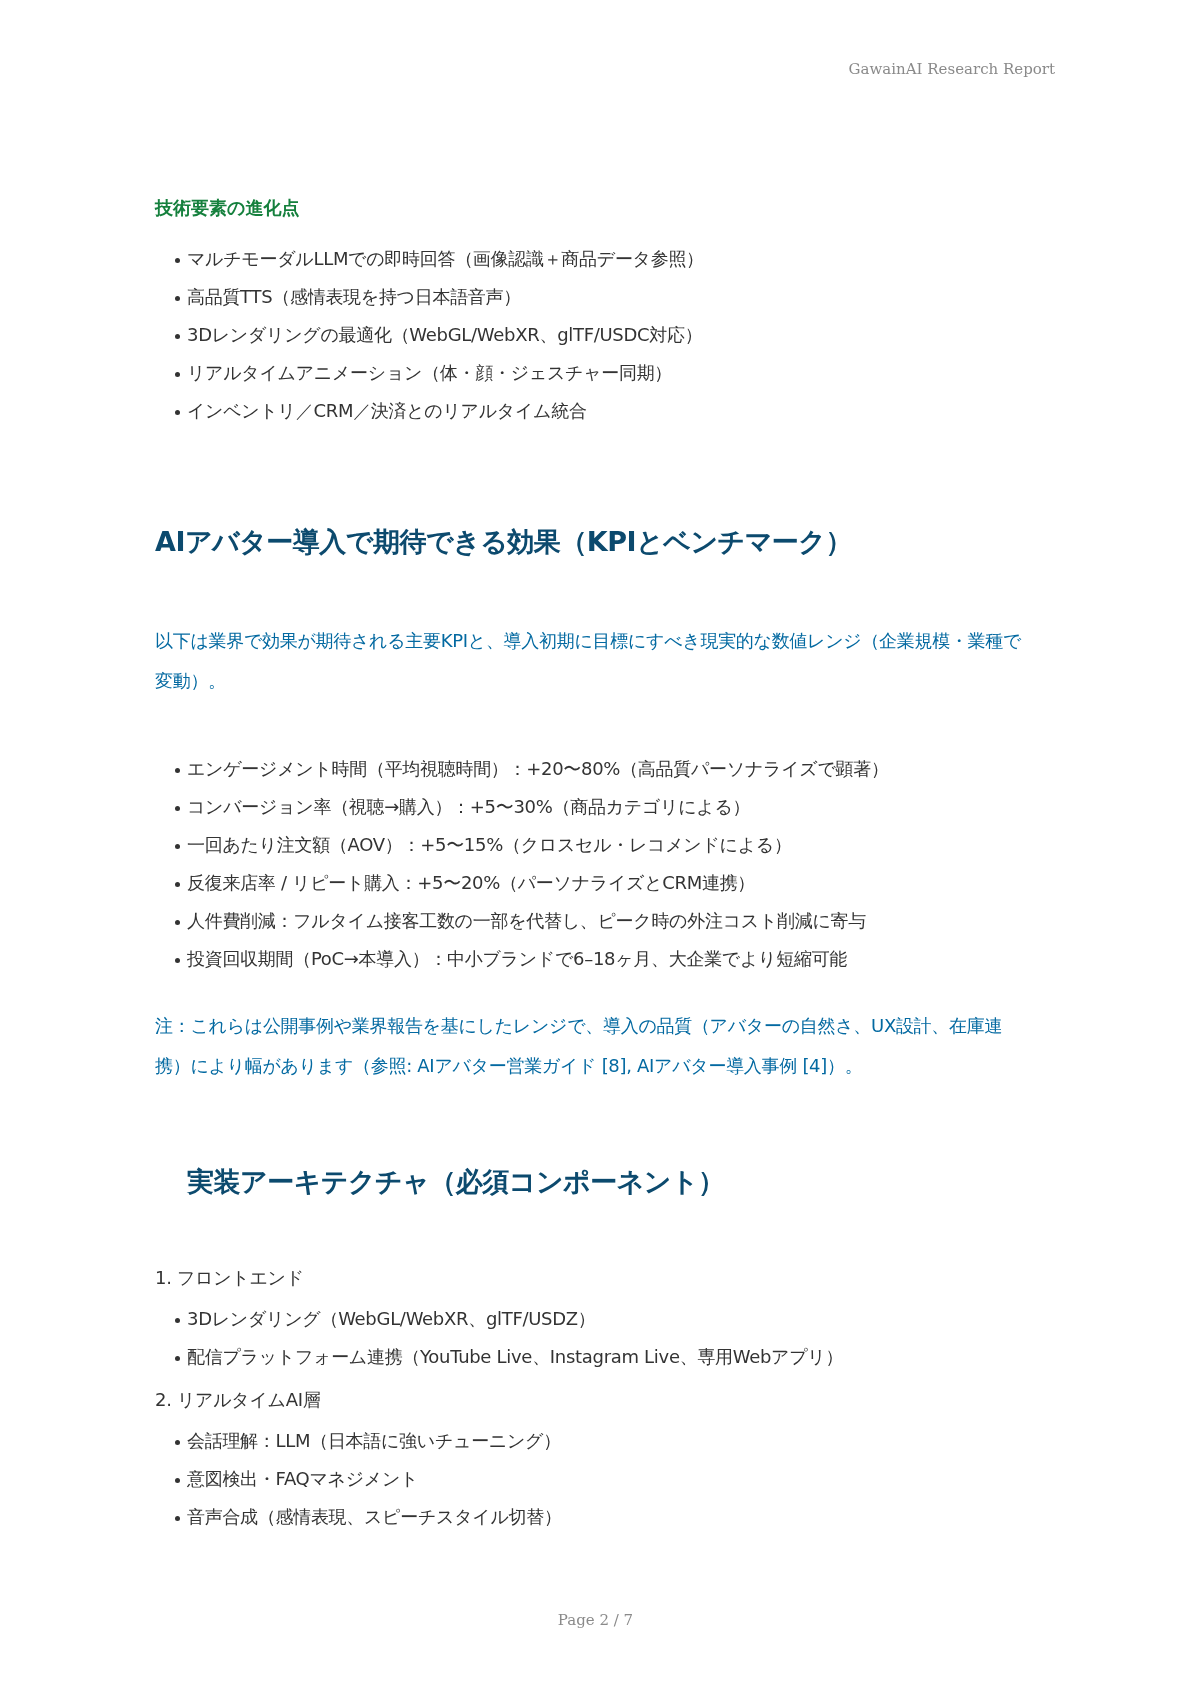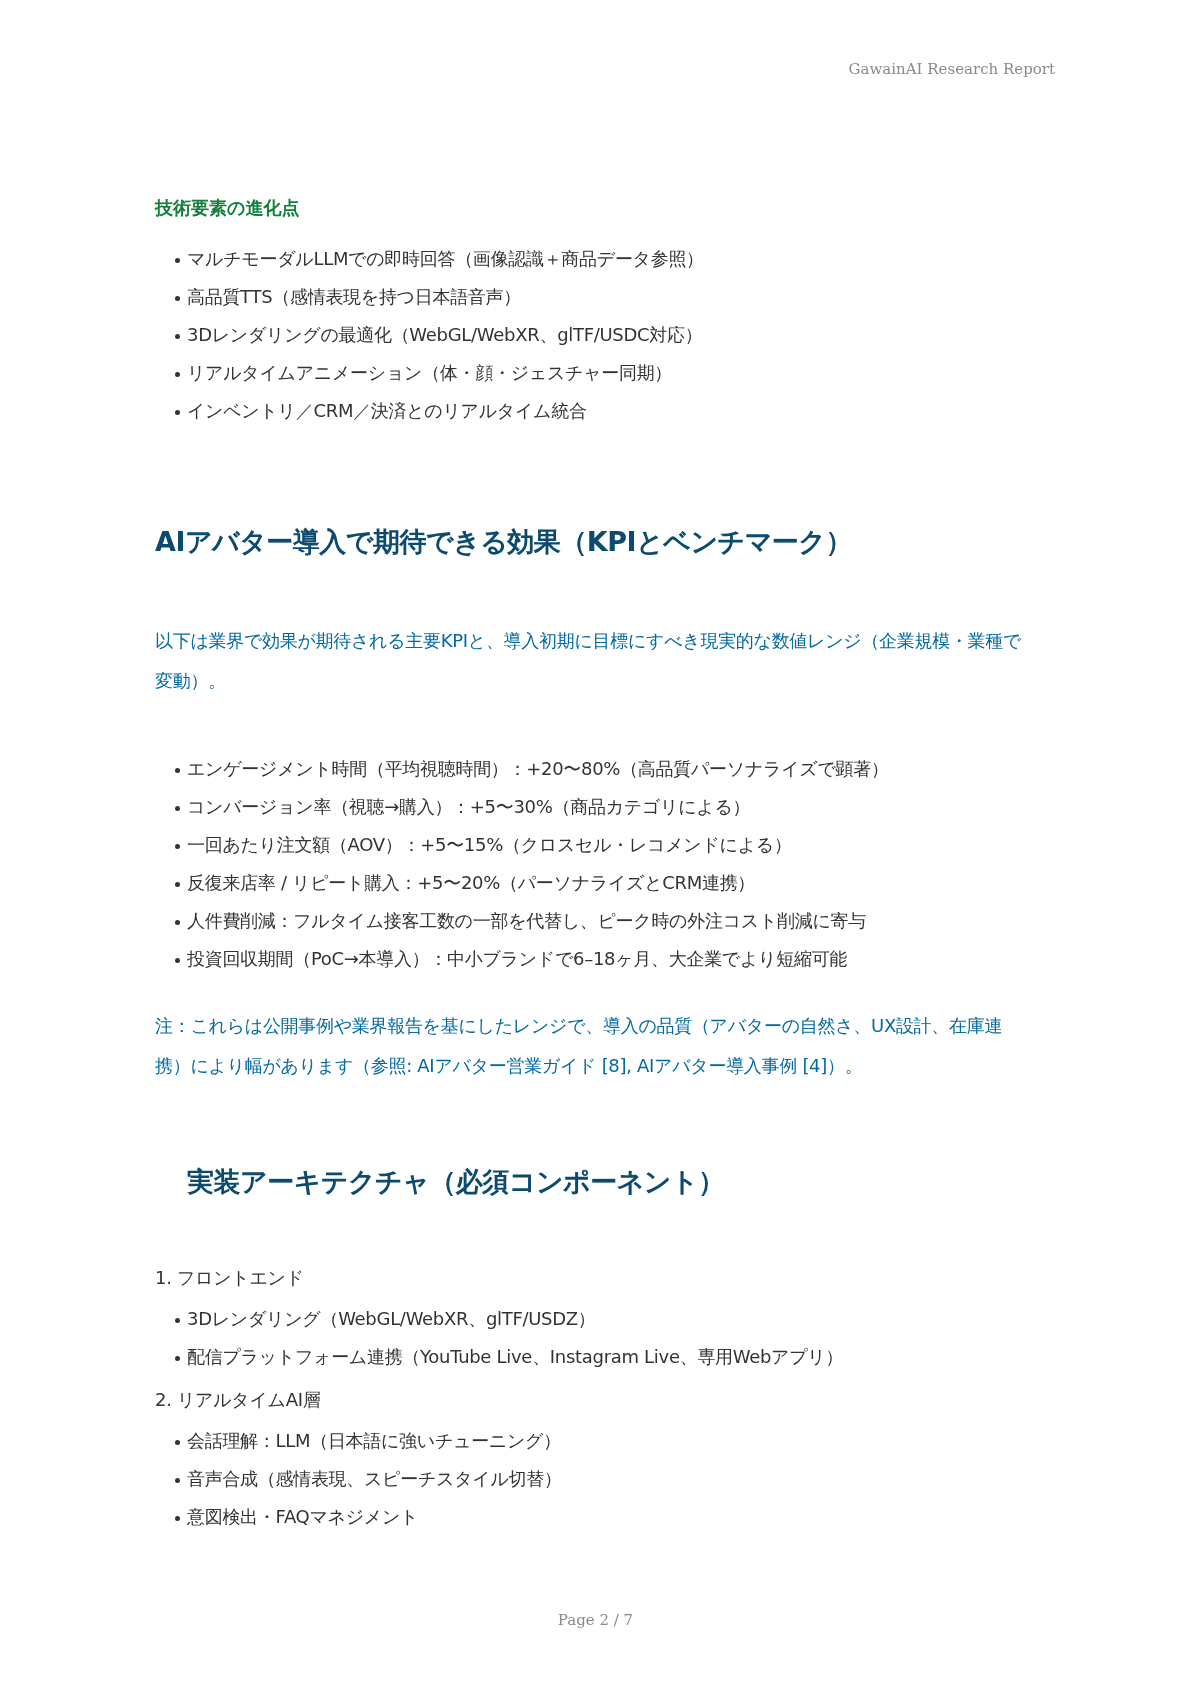--- a/index.html
+++ b/index.html
@@ -134,18 +134,18 @@
 
   <div class="ol-item" style="top:1259px;">1. フロントエンド</div>
   <ul class="bullets" style="top:1300px;">
     <li>3Dレンダリング（WebGL/WebXR、glTF/USDZ）</li>
     <li>配信プラットフォーム連携（YouTube Live、Instagram Live、専用Webアプリ）</li>
   </ul>
 
   <div class="ol-item" style="top:1381px;">2. リアルタイムAI層</div>
   <ul class="bullets" style="top:1422px;">
     <li>会話理解：LLM（日本語に強いチューニング）</li>
+    <li>意図検出・FAQマネジメント</li>
     <li>音声合成（感情表現、スピーチスタイル切替）</li>
-    <li>意図検出・FAQマネジメント</li>
   </ul>
 </div>
 
 <div class="page-footer">Page 2 / 7</div>
 
 </body></html>

